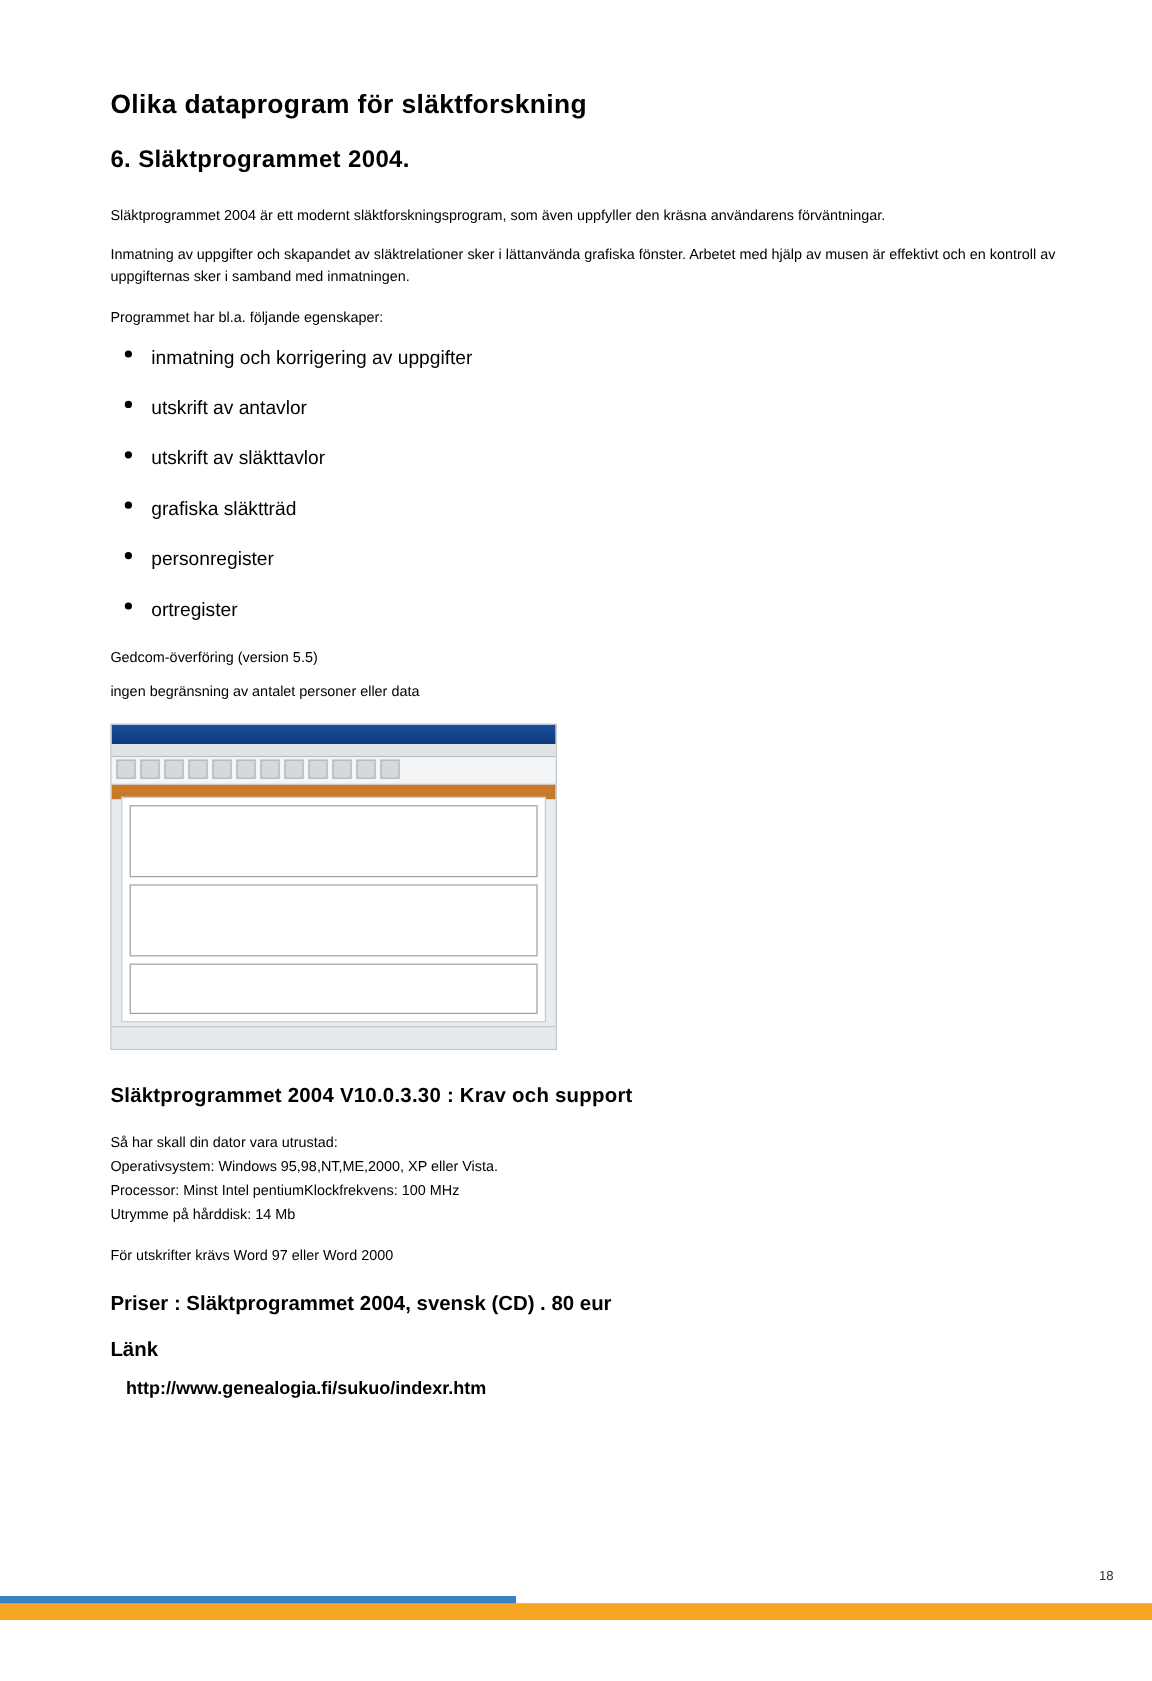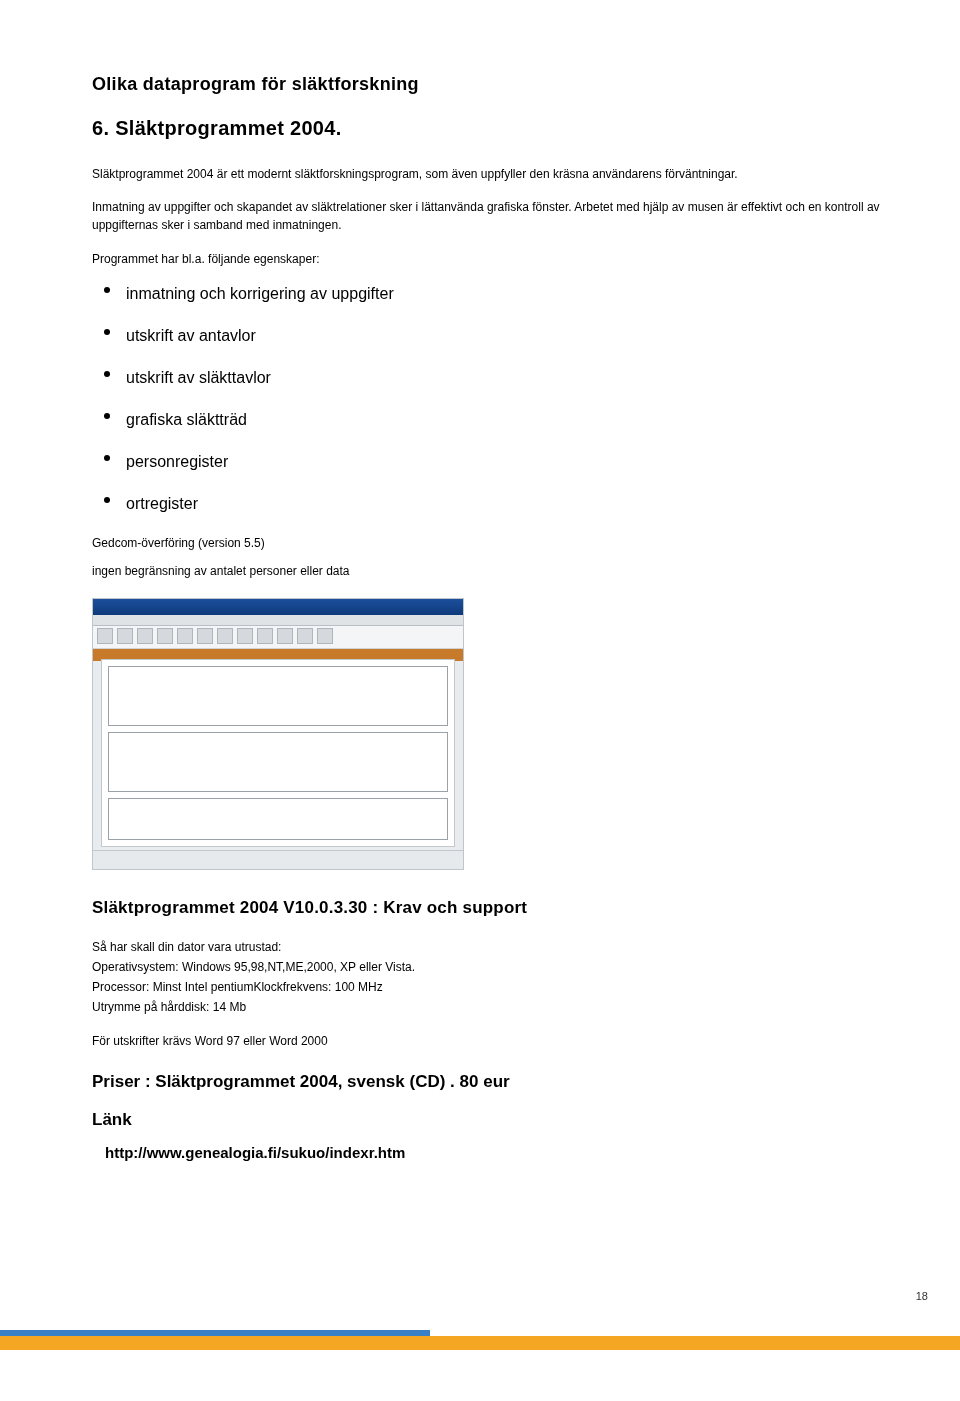--- a/index.html
+++ b/index.html
@@ -1,17 +1,17 @@
 <!DOCTYPE html>
 <html><head>
 <meta charset="utf-8">
 <style>
   html,body{margin:0;padding:0;background:#fff;width:960px;font-family:Verdana,Arial,sans-serif;color:#000}
   .page{padding:74px 80px 0 92px;position:relative;min-height:1350px;box-sizing:border-box}
-  h1{font-size:18px;font-weight:700;margin:0 0 22px 0;letter-spacing:.3px}
+  h1{font-size:22px;font-weight:700;margin:0 0 22px 0;letter-spacing:.3px}
   h2.sect{font-size:20px;font-weight:700;margin:0 0 26px 0;letter-spacing:.3px}
   h3.sub{font-size:17px;font-weight:700;margin:28px 0 18px 0;letter-spacing:.2px}
   .intro,.body{font-size:12px;line-height:1.45;margin:0 0 16px 0}
   .lead{font-size:12px;line-height:1.5;margin:0 0 14px 0}
   ul.features{list-style:none;padding:0;margin:10px 0 12px 0}
   ul.features li{font-size:16px;line-height:1.5;margin:0 0 18px 0;position:relative;padding-left:34px}
   ul.features li::before{content:"";position:absolute;left:12px;top:5px;width:6px;height:6px;background:#000;border-radius:50%}
   .afterlist{font-size:12px;line-height:1.5;margin:10px 0 8px 0}
   .shot{width:370px;height:270px;margin:18px 0 6px 0;background:#e9ecee;border:1px solid #bfc5cb;position:relative;overflow:hidden}
   .shot .titlebar{height:16px;background:linear-gradient(#1b4f9c,#0e3a7a);}
@@ -27,21 +27,21 @@
   .shot .pane .list{position:absolute;left:6px;top:138px;right:6px;bottom:6px;border:1px solid #9aa1a7;background:#fff}
   .req{font-size:12px;line-height:1.5;margin:0 0 2px 0}
   .req.lead2{margin-top:20px}
   .spaced{margin-top:16px}
   .price{font-size:17px;font-weight:700;margin:22px 0 18px 0}
   .link-h{font-size:17px;font-weight:700;margin:10px 0 14px 0}
   .link-u{font-size:15px;font-weight:700;margin:13px}
   .footer{position:absolute;left:0;right:0;bottom:0;height:34px}
   .footer .bar{position:absolute;left:0;height:10px;bottom:10px;width:430px;background:#3a80c6}
   .footer .bar2{position:absolute;left:0;height:14px;bottom:0;width:960px;background:#f5a623}
-  .footer .pn{position:absolute;right:32px;bottom:48px;font-size:11px;color:#333}
+  .footer .pn{position:absolute;right:32px;bottom:30px;font-size:11px;color:#333}
 </style>
 </head>
 <body>
 
 <div class="page">
 
   <h1>Olika dataprogram för släktforskning</h1>
   <h2 class="sect">6. Släktprogrammet 2004.</h2>
 
   <p class="intro">Släktprogrammet 2004 är ett modernt släktforskningsprogram, som även uppfyller den kräsna användarens förväntningar.</p>

